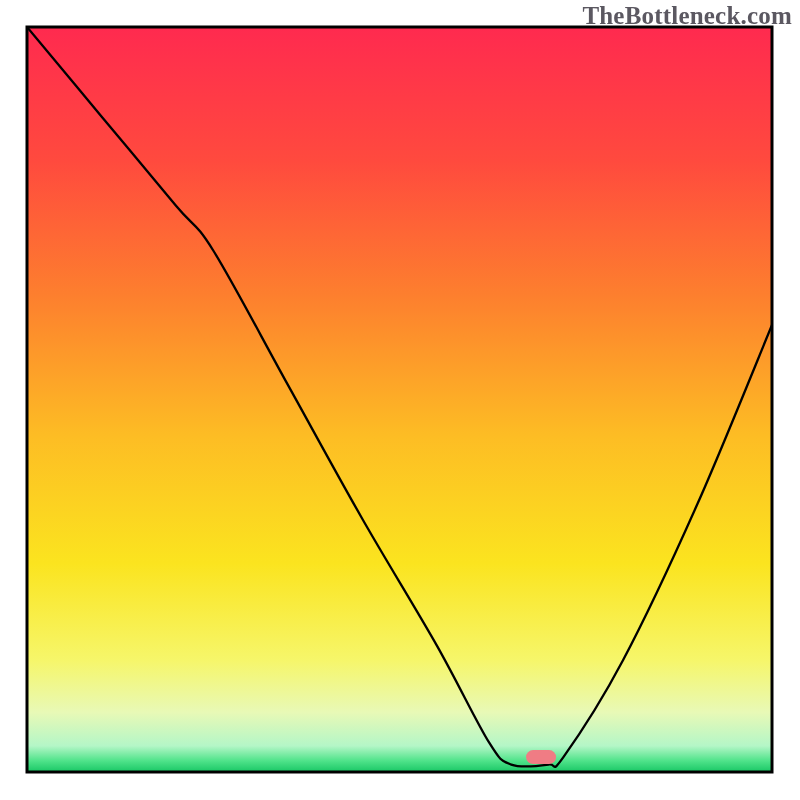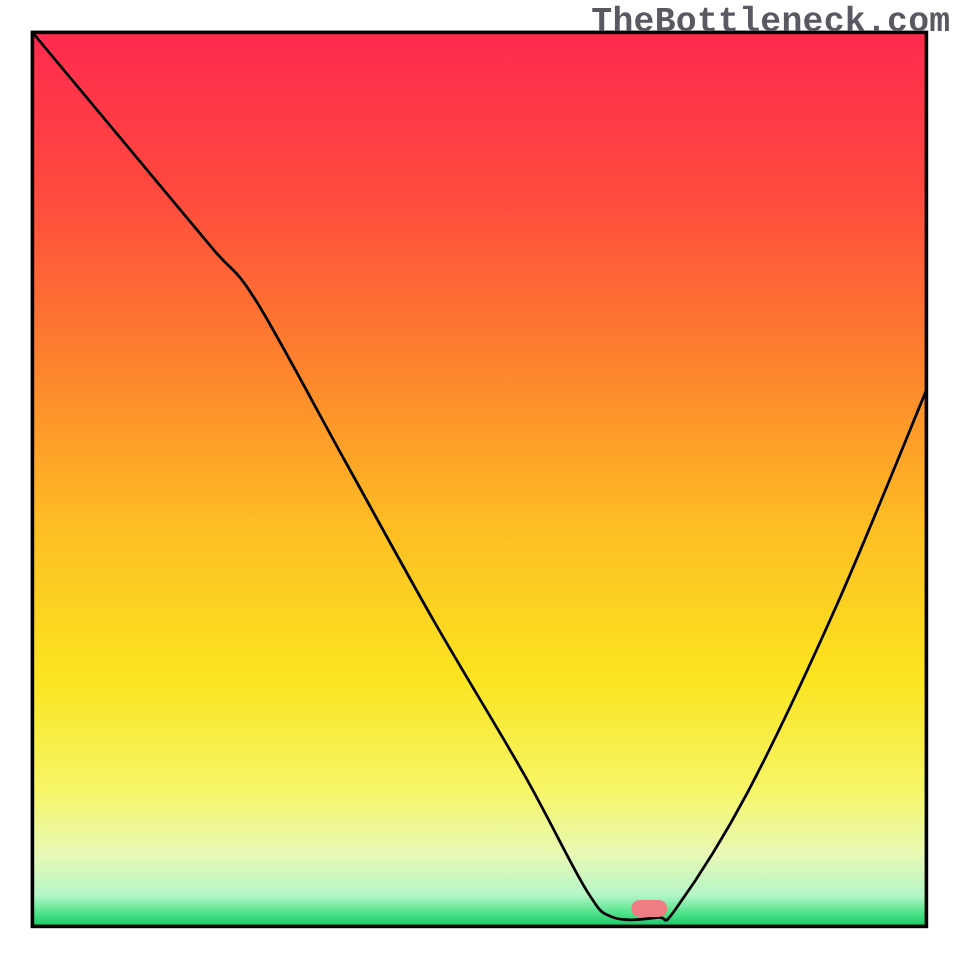--- a/index.html
+++ b/index.html
@@ -12,22 +12,22 @@
   }
   .container {
     position: relative;
     width: 800px;
     height: 800px;
   }
   .watermark {
     position: absolute;
     top: 2px;
     right: 8px;
-    font-family: Liberation Mono, monospace;
-    font-size: 29px;
+    font-family: Liberation Serif, serif;
+    font-size: 25px;
     font-weight: 600;
     color: #5b5861;
     z-index: 50;
     letter-spacing: 0.2px;
   }
   svg.chart {
     position: absolute;
     left: 0;
     top: 0;
     width: 800px;

